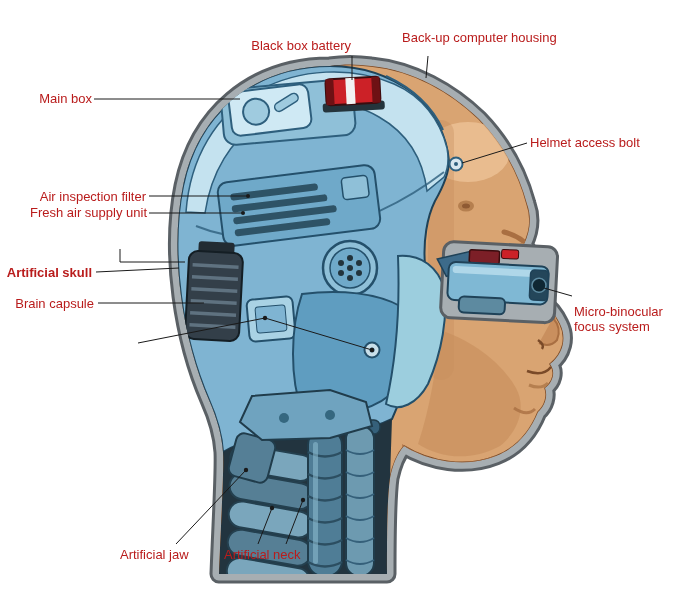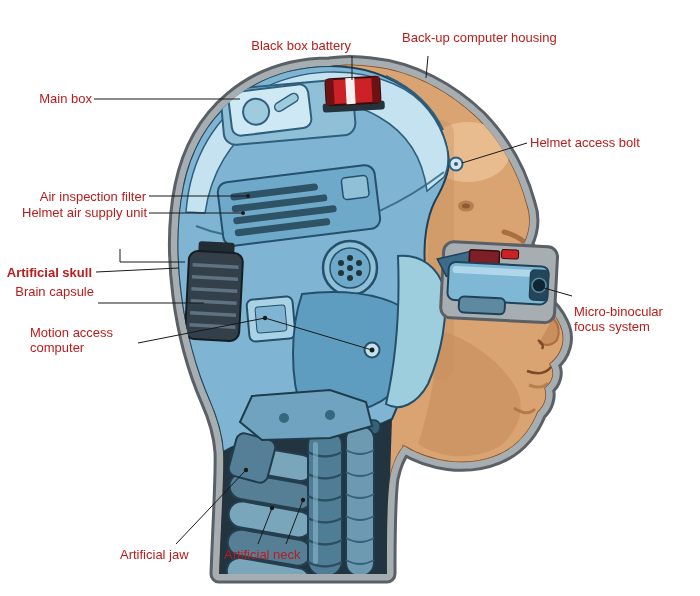--- a/index.html
+++ b/index.html
@@ -182,21 +182,20 @@
     <circle cx="246" cy="470" r="2.2"></circle>
       <circle cx="272" cy="508" r="2.2"></circle>
       <circle cx="303" cy="500" r="2.2"></circle>
   </svg>
 
   <div class="label nowrap" style="right:349px;top:38px;">Black box battery</div>
   <div class="label nowrap" style="left:402px;top:30px;">Back-up computer housing</div>
   <div class="label nowrap" style="right:608px;top:91px;">Main box</div>
   <div class="label nowrap" style="left:530px;top:135px;">Helmet access bolt</div>
   <div class="label nowrap" style="right:554px;top:189px;">Air inspection filter</div>
-  <div class="label nowrap" style="right:553px;top:205px;">Helmet air supply unit</div>
+  <div class="label nowrap" style="right:553px;top:205px;">Fresh air supply unit</div>
   <div class="label nowrap" style="right:608px;top:265px;font-weight:bold;">Artificial skull</div>
-  <div class="label nowrap" style="right:606px;top:284px;">Brain capsule</div>
-  <div class="label" style="left:30px;top:325px;width:100px;">Motion access computer</div>
+  <div class="label nowrap" style="right:606px;top:296px;">Brain capsule</div>
   <div class="label" style="left:574px;top:288px;width:104px;margin-top:16px;">Micro-binocular focus system</div>
   <div class="label nowrap" style="left:120px;top:547px;">Artificial jaw</div>
   <div class="label nowrap" style="left:224px;top:547px;">Artificial neck</div>
 
 </div>
 
 </body></html>

